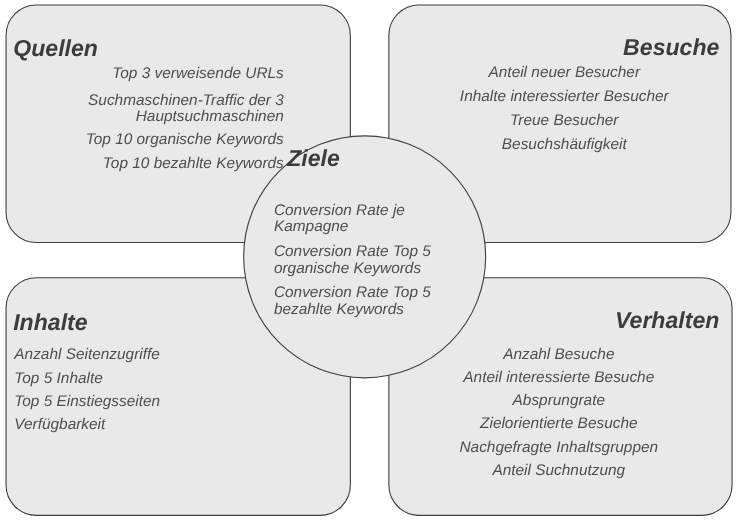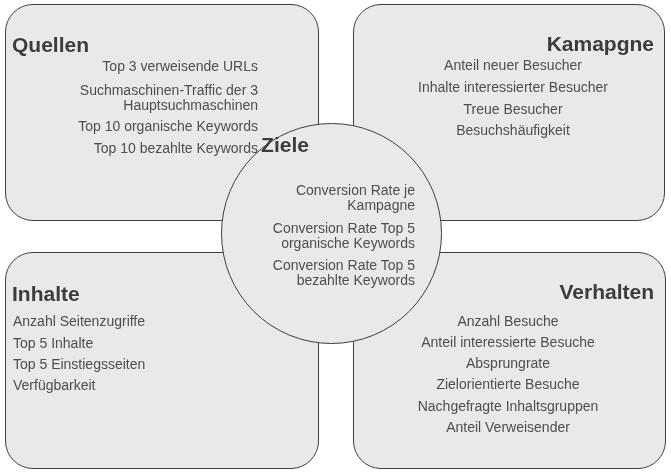--- a/index.html
+++ b/index.html
@@ -7,20 +7,21 @@
     padding: 0;
     background: #ffffff;
   }
   #canvas {
     position: relative;
     width: 671px;
     height: 474px;
     background: #ffffff;
     font-family: "Liberation Sans", sans-serif;
     overflow: hidden;
+    font-style: italic;
   }
   .quad {
     position: absolute;
     box-sizing: border-box;
     background: #e9e9e9;
     border: 1.5px solid #3f3f3f;
     border-radius: 28px;
   }
   #quad-quellen   { left: 5px;   top: 4px;   width: 314px; height: 217px; }
   #quad-besucher  { left: 353px; top: 4px;   width: 312px; height: 217px; }
@@ -81,21 +82,21 @@
     text-align: center;
     font-size: 21px;
     font-weight: bold;
     line-height: 21px;
     color: #3c3c3c;
   }
   #items-ziele {
     position: absolute;
     left: 249px; top: 183.4px;
     width: 166px;
-    text-align: right;
+    text-align: left;
     font-size: 14px;
     line-height: 15px;
     color: #4e4e4e;
   }
   #items-ziele .item { margin: 0 0 7.4px 0; }
 </style>
 </head>
 <body>
 
 <div id="canvas">
@@ -106,21 +107,21 @@
   <div class="quad" id="quad-verhalten"></div>
 
   <div class="box-title" id="title-quellen">Quellen</div>
   <div class="items align-left" id="items-quellen">
     <div class="item">Top 3 verweisende URLs</div>
     <div class="item">Suchmaschinen-Traffic der 3 Hauptsuchmaschinen</div>
     <div class="item">Top 10 organische Keywords</div>
     <div class="item">Top 10 bezahlte Keywords</div>
   </div>
 
-  <div class="box-title" id="title-besucher">Kamapgne</div>
+  <div class="box-title" id="title-besucher">Besuche</div>
   <div class="items align-right" id="items-besucher">
     <div class="item">Anteil neuer Besucher</div>
     <div class="item">Inhalte interessierter Besucher</div>
     <div class="item">Treue Besucher</div>
     <div class="item">Besuchshäufigkeit</div>
   </div>
 
   <div class="box-title" id="title-inhalte">Inhalte</div>
   <div class="items align-left" id="items-inhalte">
     <div class="item">Anzahl Seitenzugriffe</div>
@@ -129,21 +130,21 @@
     <div class="item">Verfügbarkeit</div>
   </div>
 
   <div class="box-title" id="title-verhalten">Verhalten</div>
   <div class="items align-right" id="items-verhalten">
     <div class="item">Anzahl Besuche</div>
     <div class="item">Anteil interessierte Besuche</div>
     <div class="item">Absprungrate</div>
     <div class="item">Zielorientierte Besuche</div>
     <div class="item">Nachgefragte Inhaltsgruppen</div>
-    <div class="item">Anteil Verweisender</div>
+    <div class="item">Anteil Suchnutzung</div>
   </div>
 
   <div id="center-circle"></div>
   <div id="title-ziele" class="box-title-center">Ziele</div>
   <div id="items-ziele">
     <div class="item">Conversion Rate je Kampagne</div>
     <div class="item">Conversion Rate Top 5 organische Keywords</div>
     <div class="item">Conversion Rate Top 5 bezahlte Keywords</div>
   </div>
 

